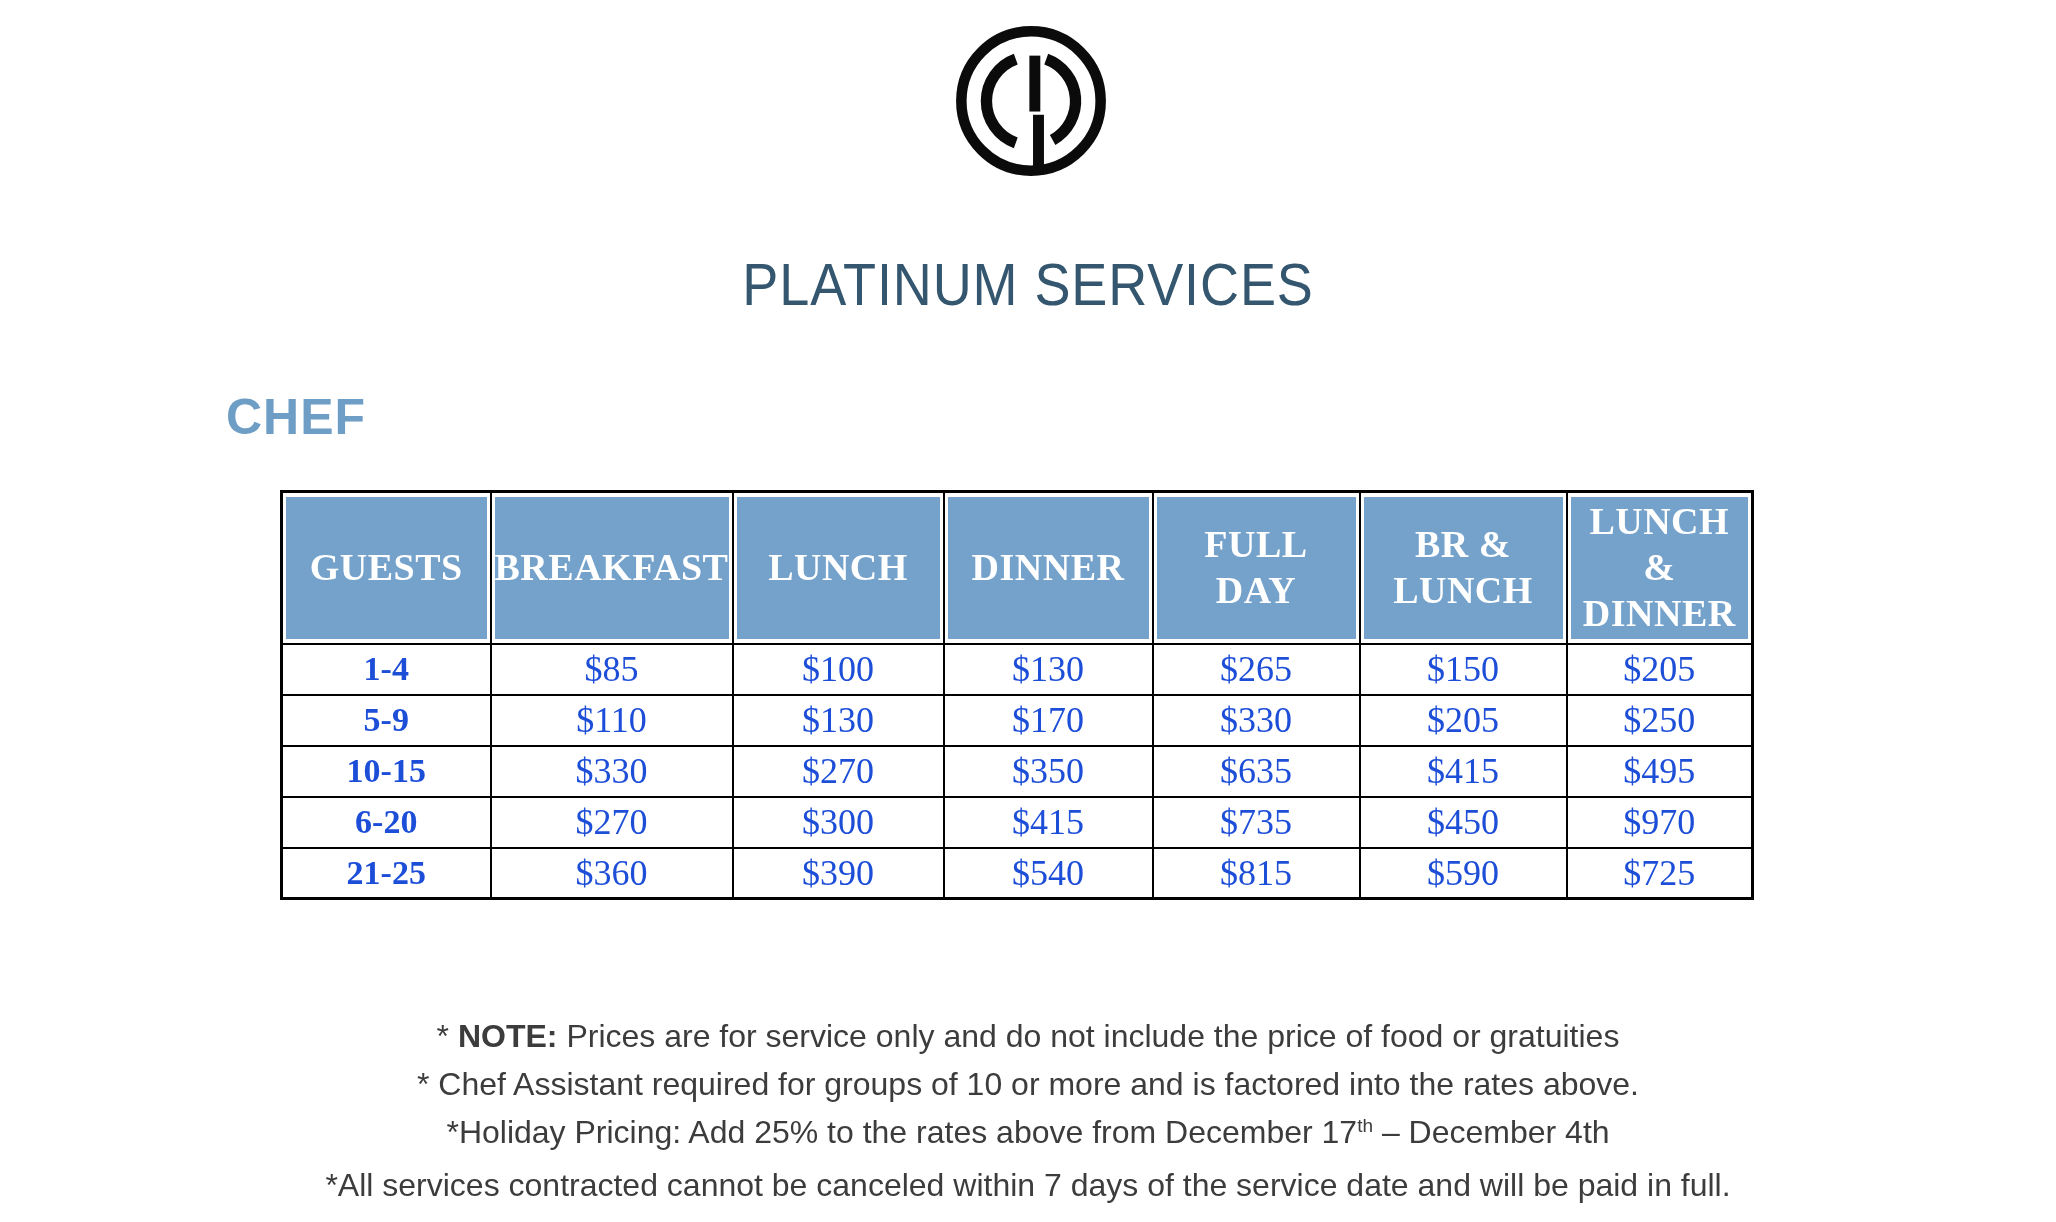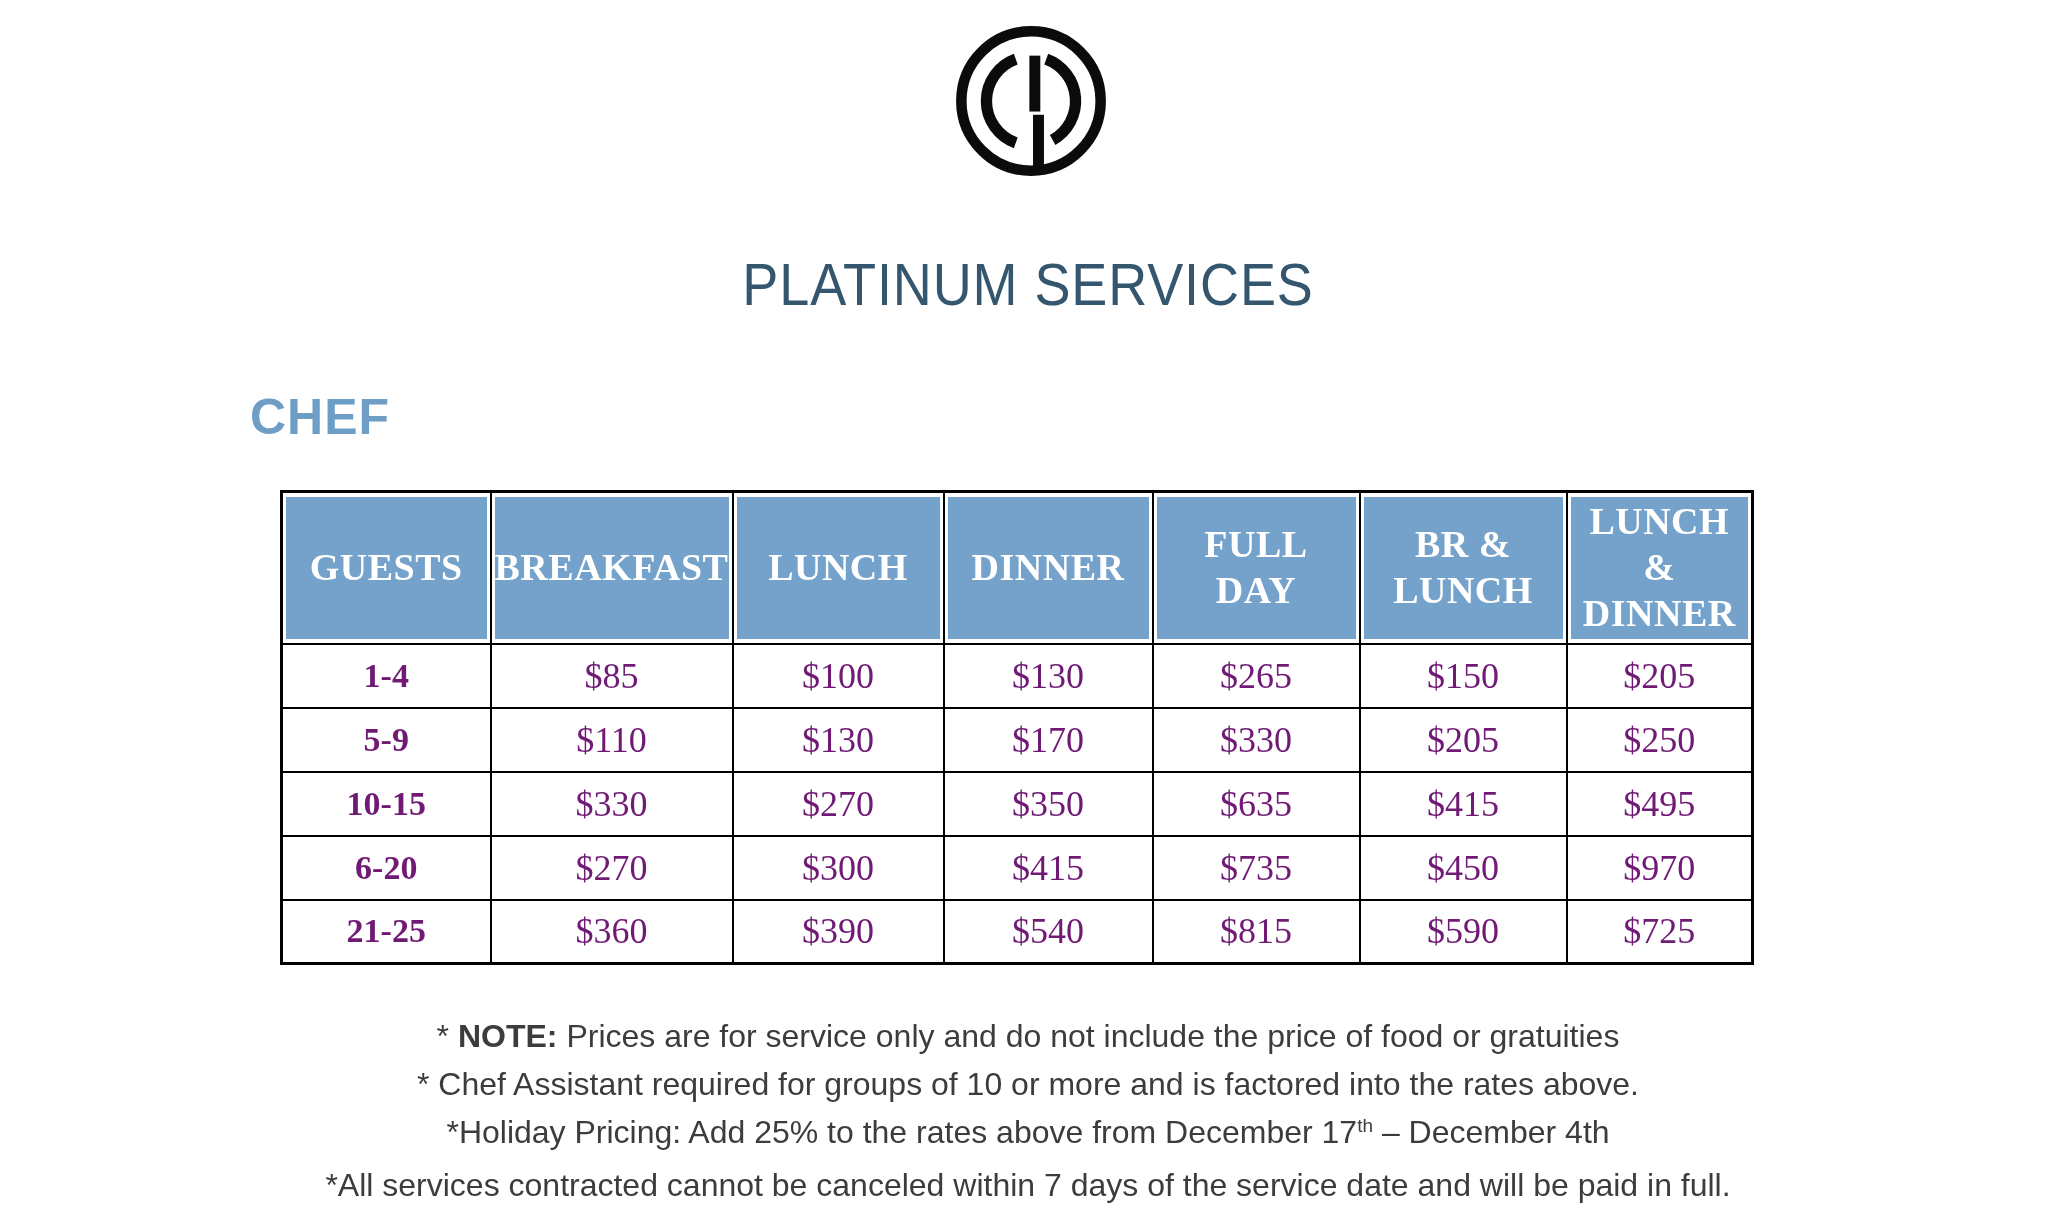--- a/index.html
+++ b/index.html
@@ -27,21 +27,20 @@
     transform: scaleX(0.9);
     transform-origin: center;
     white-space: nowrap;
   }
 
   .chef {
     position: absolute; left: 226px; top: 388px;
     font-size: 50px; font-weight: bold;
     letter-spacing: 1px;
     color: var(--heading-color, #6E9DC5);
-    margin-left: 24px;
   }
 
   table.price-table {
     position: absolute; left: 280px; top: 490px;
     width: 1471px;
     border-collapse: collapse;
     table-layout: fixed;
     border: 3px solid var(--border-color, #000);
   }
   .price-table th, .price-table td {
@@ -59,24 +58,24 @@
     color: #ffffff;
   }
   .hfill {
     margin: 3px;
     height: 142px;
     background: var(--header-bg, #74A2CB);
     display: flex; align-items: center; justify-content: center;
   }
   .htext { white-space: pre-line; line-height: 1.2; letter-spacing: 0.5px; }
   .price-table td {
-    height: 64px;
+    height: 51px;
     font-family: "Liberation Serif", serif;
     font-size: 36px;
-    color: #701a75;
+    color: #1d4ed8;
   }
   .price-table td.g { font-weight: bold; font-size: 34px; }
 
   .notes {
     position: absolute; left: 0; right: 0; top: 986px;
     text-align: center;
     font-size: 32px;
     line-height: 48px;
     color: var(--notes-color, #3C3C3C);
     margin-top: 26px;

